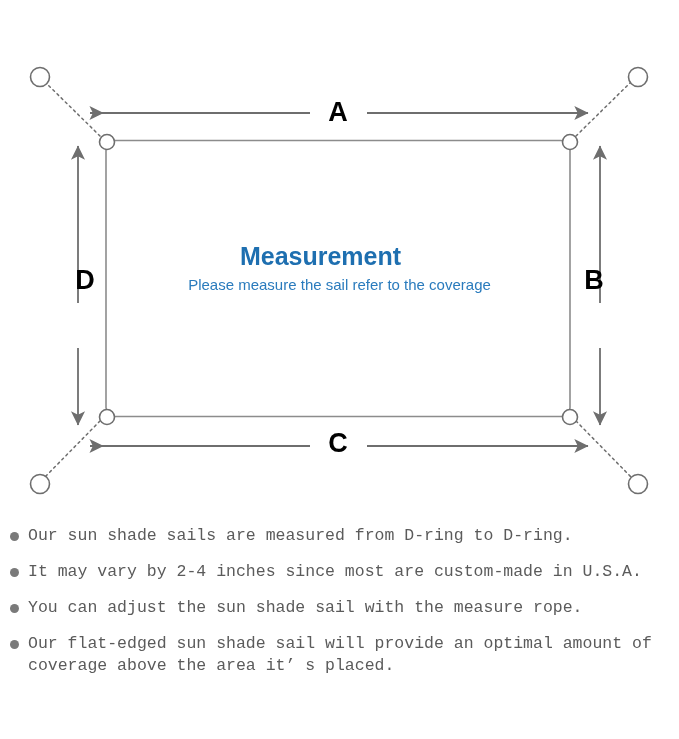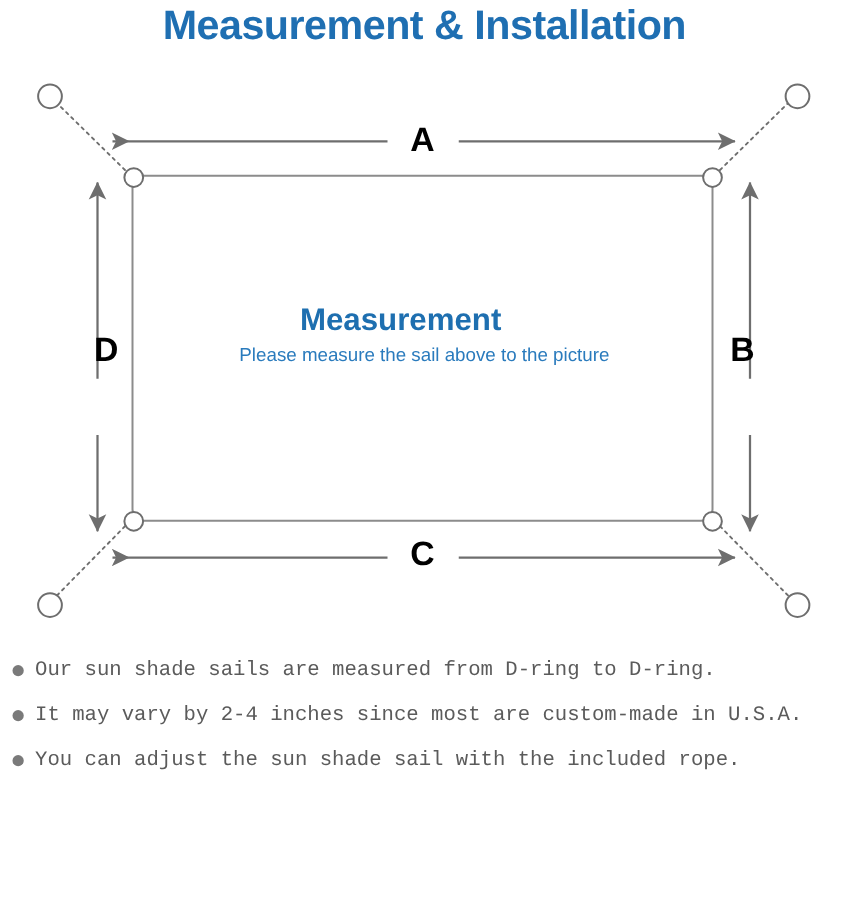--- a/index.html
+++ b/index.html
@@ -116,21 +116,20 @@
   .note .note-text {
     display: block;
     padding-right: 4px;
   }
 </style>
 </head>
 <body>
 
 <div id="page">
 
-  <div id="title">Measurement &amp; Installation</div>
 
   <div id="diagram">
     <svg width="679" height="465" viewBox="0 0 679 465" xmlns="http://www.w3.org/2000/svg">
       <defs>
         <marker id="arrL" markerWidth="9" markerHeight="9" refX="8.2" refY="4.5" orient="auto" markerUnits="strokeWidth">
           <path d="M8.5,0.6 L0.6,4.5 L8.5,8.4 L6.6,4.5 Z" fill="#6E6E6E"></path>
         </marker>
         <marker id="arrR" markerWidth="9" markerHeight="9" refX="8.2" refY="4.5" orient="auto" markerUnits="strokeWidth">
           <path d="M0.6,0.6 L8.5,4.5 L0.6,8.4 L2.5,4.5 Z" fill="#6E6E6E"></path>
         </marker>
@@ -161,35 +160,39 @@
 
       <line x1="78" y1="255" x2="78" y2="98" stroke="#6E6E6E" stroke-width="1.8" marker-end="url(#arrR)"></line>
       <line x1="78" y1="300" x2="78" y2="377" stroke="#6E6E6E" stroke-width="1.8" marker-end="url(#arrR)"></line>
 
       <line x1="600" y1="255" x2="600" y2="98" stroke="#6E6E6E" stroke-width="1.8" marker-end="url(#arrR)"></line>
       <line x1="600" y1="300" x2="600" y2="377" stroke="#6E6E6E" stroke-width="1.8" marker-end="url(#arrR)"></line>
     </svg>
   </div>
 
   <div id="sail-title">Measurement</div>
-  <div id="sail-sub">Please measure the sail above to the picture</div>
+  <div id="sail-sub">Please measure the sail refer to the coverage</div>
 
   <div class="dim-letter" id="dim-a">A</div>
   <div class="dim-letter" id="dim-b">B</div>
   <div class="dim-letter" id="dim-c">C</div>
   <div class="dim-letter" id="dim-d">D</div>
 
   <div id="notes">
     <div class="note">
       <span class="bullet"></span>
       <span class="note-text">Our sun shade sails are measured from D-ring to D-ring.</span>
     </div>
     <div class="note">
       <span class="bullet"></span>
       <span class="note-text">It may vary by 2-4 inches since most are custom-made in U.S.A.</span>
     </div>
     <div class="note">
       <span class="bullet"></span>
-      <span class="note-text">You can adjust the sun shade sail with the included rope.</span>
+      <span class="note-text">You can adjust the sun shade sail with the measure rope.</span>
+    </div>
+    <div class="note">
+      <span class="bullet"></span>
+      <span class="note-text">Our flat-edged sun shade sail will provide an optimal amount of coverage above the area it’ s placed.</span>
     </div>
   </div>
 
 </div>
 
 </body></html>

